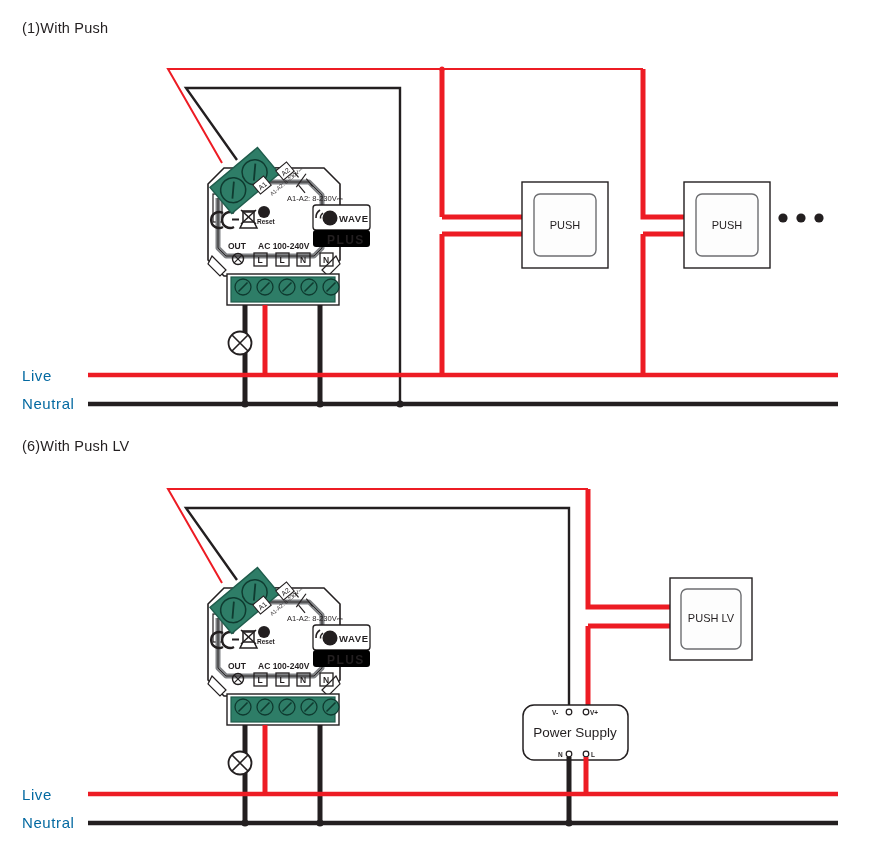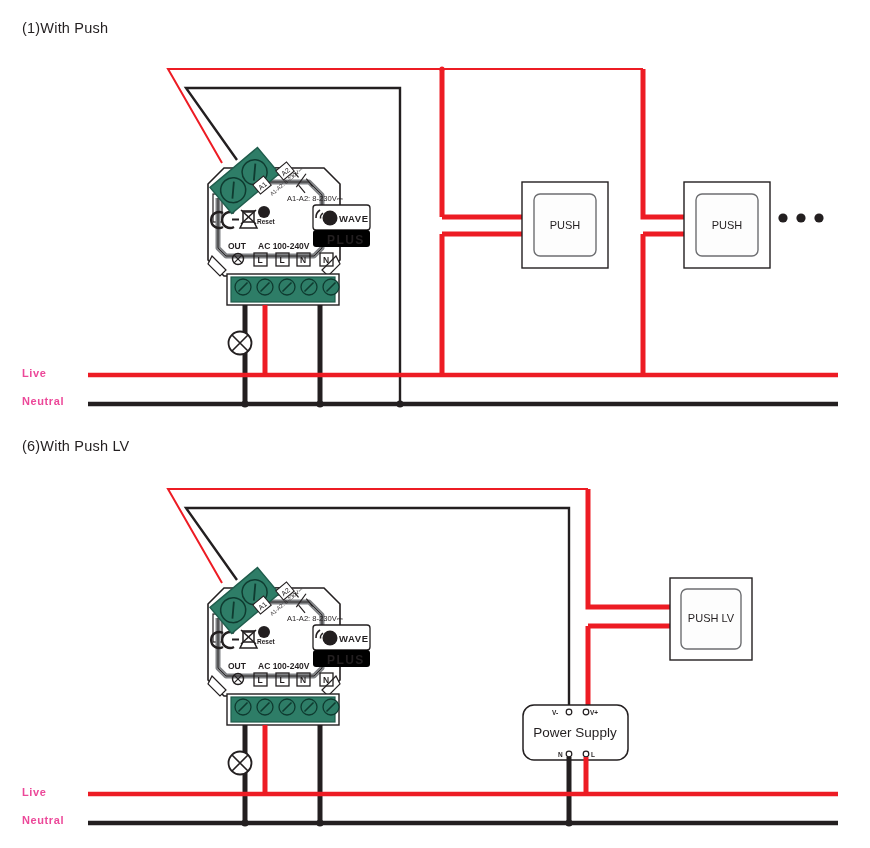--- a/index.html
+++ b/index.html
@@ -26,24 +26,24 @@
     font-size: 14.5px;
     letter-spacing: 0.2px;
     color: #231f20;
     white-space: nowrap;
   }
   #title-1 { left: 22px; top: 20px; }
   #title-2 { left: 22px; top: 438px; }
 
   .rail-label {
     position: absolute;
-    font-size: 11px;
-    font-weight: bold;
+    font-size: 15px;
+    font-weight: normal;
     letter-spacing: 0.6px;
-    color: #ec4899;
+    color: #0369a1;
     white-space: nowrap;
   }
 
   svg.diagram {
     position: absolute;
     left: 0;
     top: 0;
     width: 870px;
     height: 848px;
     overflow: visible;

